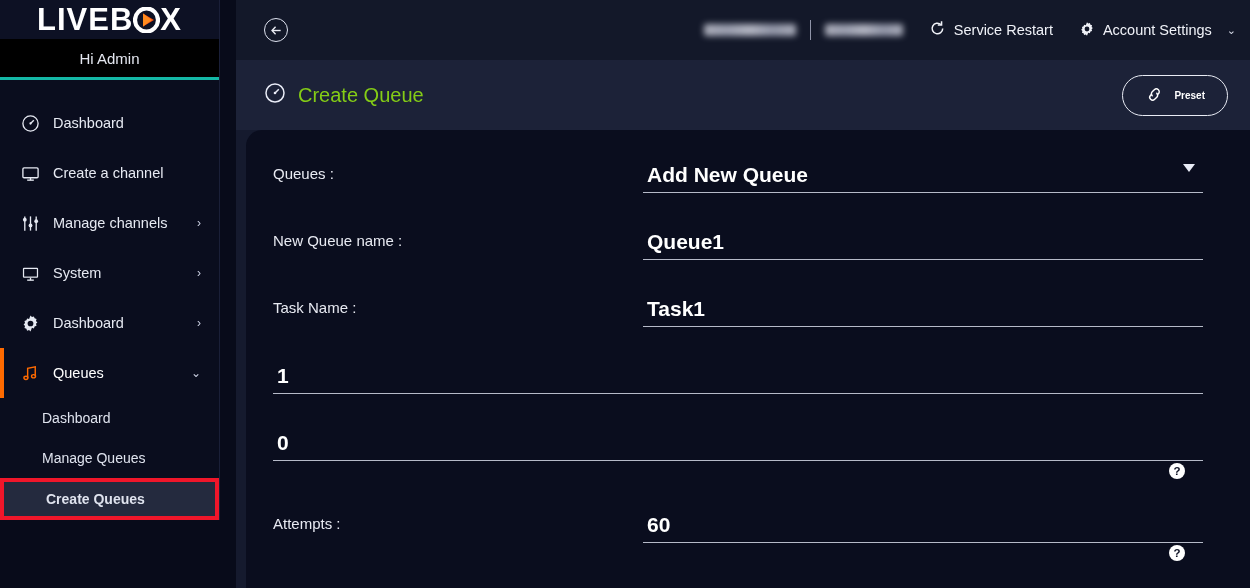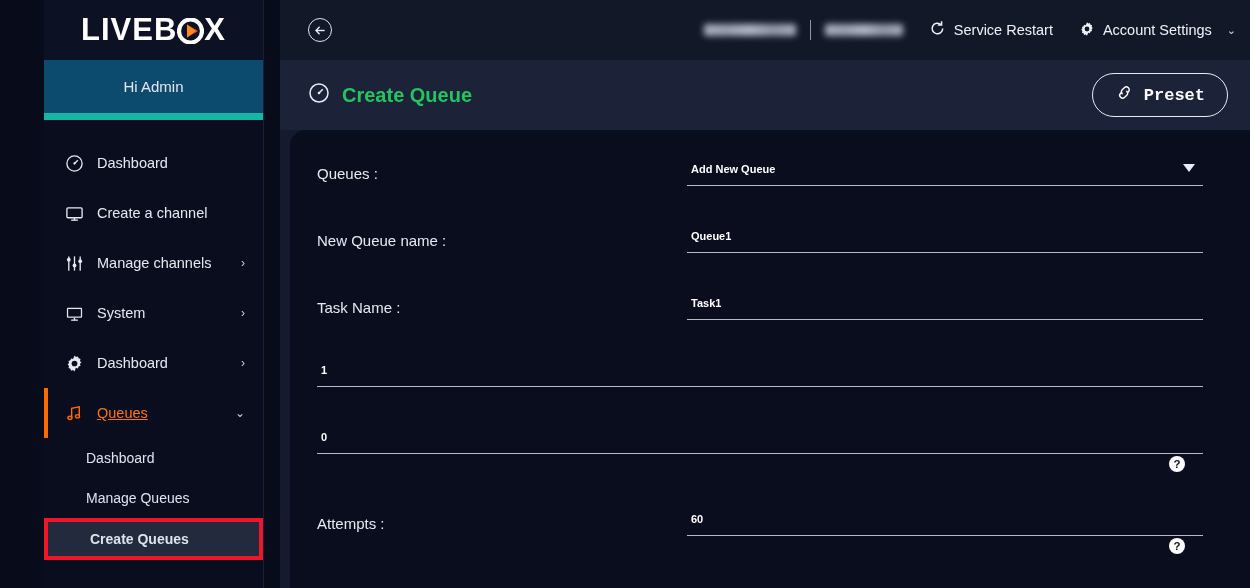--- a/index.html
+++ b/index.html
@@ -7,58 +7,57 @@
     width:1250px; height:588px;
     background:#080b1a;
     font-family:"Liberation Sans", sans-serif;
     color:#e8eaf2;
     overflow:hidden;
   }
   .app { display:flex; width:1250px; height:588px; }
 
   
   .sidebar {
-    width:220px; min-width:220px; height:588px;
+    width:220px; min-width:220px; height:520px;
     background:#0a0d1e;
     border-right:1px solid #1a1f38;
     display:flex; flex-direction:column;
     position:relative;
-    margin-left:44px;
   }
   .logo-wrap {
     height:60px; display:flex; align-items:center; justify-content:center;
     background:#0d1124;
   }
   .logo {
     font-size:31px; font-weight:bold; letter-spacing:1px;
     color:#ffffff; display:flex; align-items:center;
     font-family:"Liberation Sans", sans-serif;
   }
   .logo .o-mark {
     position:relative; display:inline-block; width:27px; height:31px;
   }
   .logo .o-mark svg { position:absolute; left:0; top:3px; }
   .greeting {
     height:60px; display:flex; align-items:center; justify-content:center;
     font-size:15px; color:#e4e7f0;
-    border-bottom:7px solid #14b8a6;
-    background:#0c4a6e;
+    border-bottom:3px solid #14b8a6;
+    background:#000000;
   }
   .nav { padding-top:18px; flex:1; }
   .nav-item {
     height:50px; display:flex; align-items:center;
     padding:0 18px 0 20px; gap:13px;
     font-size:14.5px; color:#e6e9f2; cursor:pointer;
     position:relative;
   }
   .nav-item .ic { width:20px; height:20px; display:flex; align-items:center; justify-content:center; flex-shrink:0; }
   .nav-item .lbl { flex:1; }
   .nav-item .chev { font-size:12px; color:#c9cee0; }
   .nav-item.active-parent { color:#ff6a00; }
-  .nav-item.active-parent .lbl { color:#f97316;text-decoration:underline; }
+  .nav-item.active-parent .lbl { color:#ffffff; }
   .nav-item.active-parent::before {
     content:""; position:absolute; left:0; top:0; bottom:0; width:4px; background:#ff6a00;
   }
   .sub-item {
     height:40px; display:flex; align-items:center;
     padding-left:42px; font-size:14px; color:#dfe3ee; cursor:pointer;
   }
   .sub-item.highlight {
     background:#242a3e;
     border:4px solid #f0162a;
@@ -92,46 +91,46 @@
   }
   .tb-chev { font-size:11px; color:#d7dbe8; margin-left:7px; }
 
   
   .page-head {
     height:70px; background:#1c2238;
     display:flex; align-items:center; padding:0 22px 0 28px;
   }
   .page-title {
     display:flex; align-items:center; gap:12px;
-    font-size:20px; color:#22c55e; font-weight:700;
+    font-size:20px; color:#84cc16; font-weight:400;
   }
   .head-spacer { flex:1; }
   .preset-btn {
     display:flex; align-items:center; gap:10px;
     border:1.5px solid #e9ecf5; border-radius:22px;
-    padding:9px 22px; font-size:17px; font-weight:bold;
-    color:#ffffff; cursor:pointer; background:transparent;font-family:Liberation Mono, monospace;
+    padding:9px 22px; font-size:10px; font-weight:bold;
+    color:#ffffff; cursor:pointer; background:transparent;
   }
 
   
   .card {
     flex:1; background:#0a0d1e;
     border-top-left-radius:16px;
     margin-left:10px;
     padding:26px 25px 0 27px;
     overflow:hidden;
   }
   .frow { display:flex; align-items:flex-start; height:67px;gap:40px; }
   .frow .flabel {
     width:330px; font-size:15px; color:#e8eaf2; padding-top:9px; flex-shrink:0;
   }
   .fctl { flex:1; position:relative; padding-right:22px; }
   .fval {
     border-bottom:1.4px solid #b6bac8;
-    font-size:11px; font-weight:bold; color:#ffffff;
+    font-size:21px; font-weight:bold; color:#ffffff;
     padding:7px 0 5px 4px; min-height:30px;
   }
   .dd-arrow {
     position:absolute; right:30px; top:8px;
     width:0; height:0;
     border-left:6px solid transparent; border-right:6px solid transparent;
     border-top:8px solid #e9ecf7;
   }
   .help-row { height:24px; display:flex; justify-content:flex-end; padding-right:18px; }
   .help-ic {

